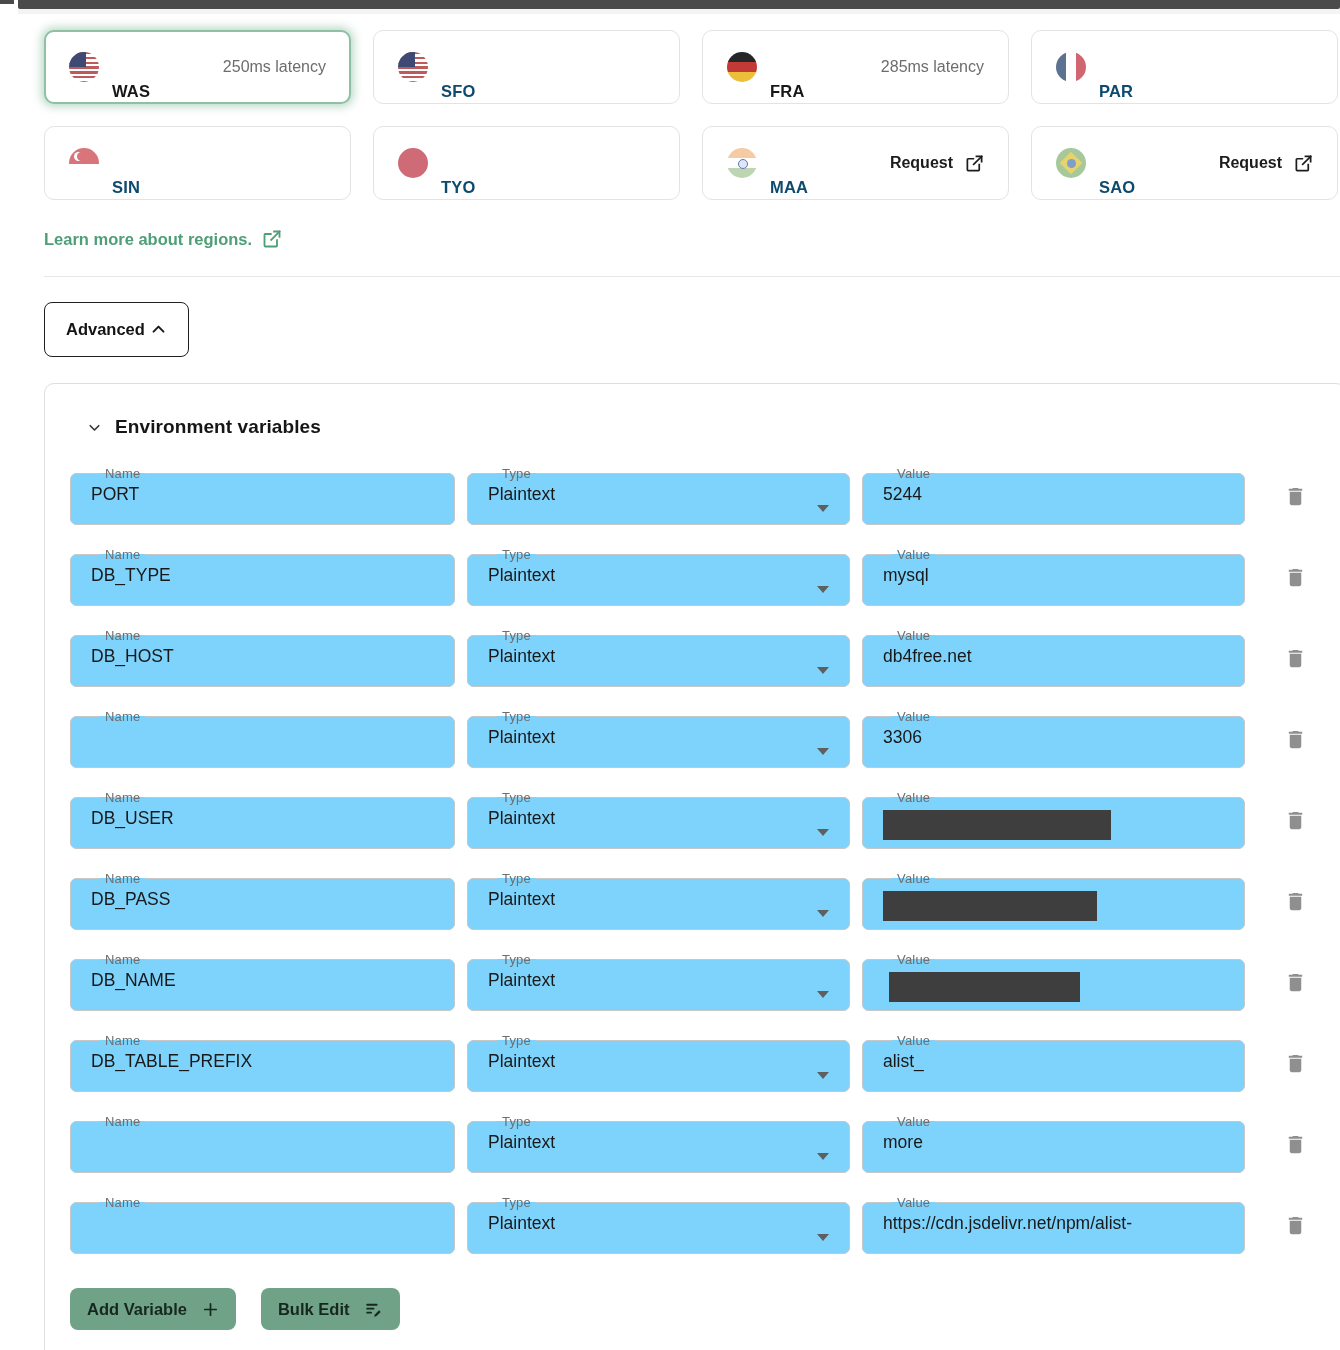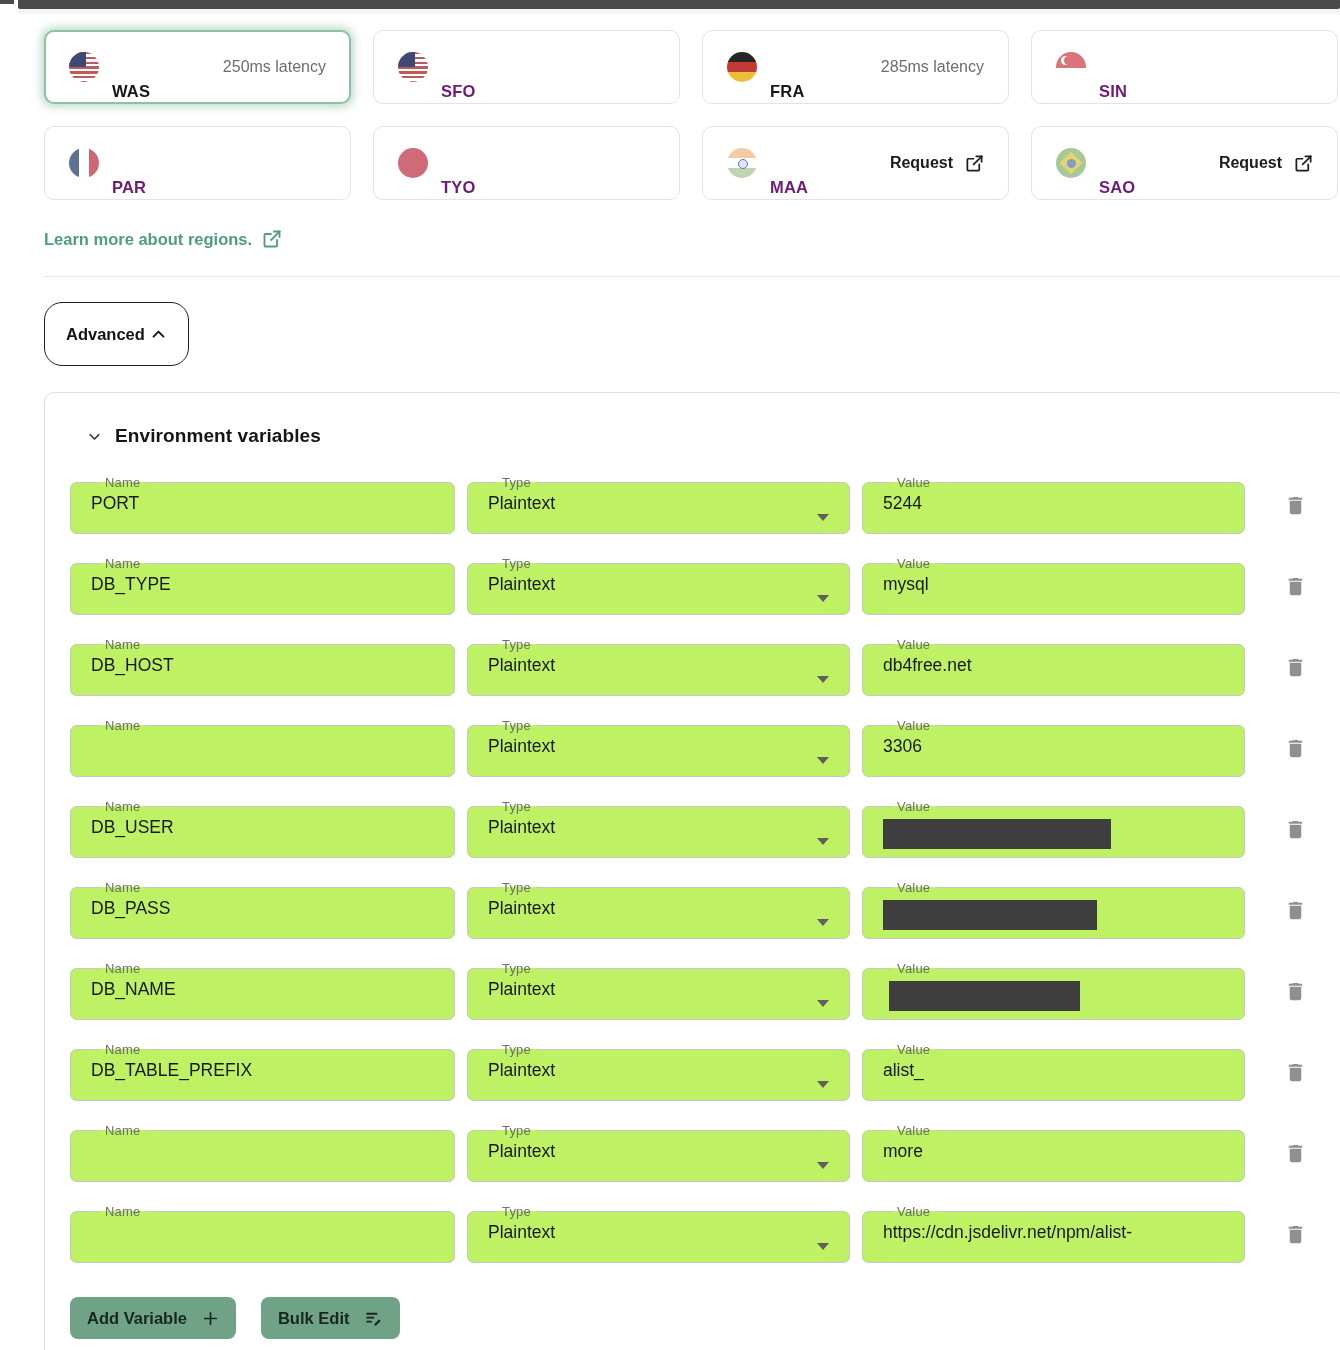--- a/index.html
+++ b/index.html
@@ -28,21 +28,21 @@
     border:1px solid #e3e3e3; border-radius:10px;
     display:flex; align-items:center; padding:0 24px;
     cursor:pointer;
   }
   .card.selected {
     border:2px solid var(--sel-border);
     box-shadow:0 0 9px 3px var(--sel-glow);
     padding:0 23px;
   }
   .code { margin-left:13px; font-size:16.5px; font-weight:700; color:#171717; letter-spacing:.2px;margin-top:48px; }
-  .code.dim { color:#701a75; }
+  .code.dim { color:#0c4a6e; }
   .card .right { margin-left:auto; }
   .latency { font-size:16px; color:#6d6d6d; }
   .request { display:flex; align-items:center; gap:12px; font-size:16px; font-weight:650; color:#1d1d1d; }
 
   
   .flag { width:30px; height:30px; border-radius:50%; flex:none; position:relative; overflow:hidden; background:#eee; }
   .flag-us { background:repeating-linear-gradient(#bf5a5a 0 2.4px, #ffffff 2.4px 4.8px); }
   .flag-us::before { content:''; position:absolute; left:0; top:0; width:55%; height:50%; background:#3e4a73; }
   .flag-de { background:linear-gradient(#262626 0 34%, #c13a35 34% 67%, #ecbe3a 67%); }
   .flag-fr { background:linear-gradient(90deg,#5d7191 0 34%, #ffffff 34% 66%, #cf6670 66%); }
@@ -55,39 +55,39 @@
   .flag-br { background:#a6c89b; }
   .flag-br::before { content:''; position:absolute; left:7px; top:7px; width:16px; height:16px; background:#e7d36b; transform:rotate(45deg); }
   .flag-br::after  { content:''; position:absolute; left:10.5px; top:10.5px; width:9px; height:9px; background:#7f9fc9; border-radius:50%; }
 
   
   .learn-row { display:flex; align-items:center; gap:10px; margin:29px 0 0 44px; width:max-content; cursor:pointer; }
   .learn-row span { color:var(--green); font-size:16.5px; font-weight:550; }
   .divider { margin:27px 0 0 44px; border-top:1px solid #e7e7e7; }
   .advanced-btn {
     display:inline-flex; align-items:center; gap:5px;
-    margin:25px 0 0 44px; height:64px; padding:0 21px;
-    background:#fff; border:1.4px solid #202020; border-radius:18px;
+    margin:25px 0 0 44px; height:55px; padding:0 21px;
+    background:#fff; border:1.4px solid #202020; border-radius:8px;
     font-family:inherit; font-size:16.5px; font-weight:650; color:#141414; cursor:pointer;
   }
 
   
   .env-panel {
     margin:26px 0 0 44px; width:1302px; min-height:980px;
     border:1px solid #dedede; border-radius:10px;
     padding:32px 0 60px 25px; background:#fff;
   }
   .env-header { display:flex; align-items:center; gap:12px; margin-left:16px; }
   .env-header h2 { font-size:19px; font-weight:700; color:#161616; letter-spacing:.1px; }
   .env-rows { display:flex; flex-direction:column; gap:22px; margin-top:28px; }
   .env-row { display:flex; align-items:flex-start; gap:12px; }
 
   fieldset.field {
     position:relative; border:1px solid #c7c7c7; border-radius:7px;
-    height:59px; padding:0 20px 10px; background:#bef264; min-inline-size:0;
+    height:59px; padding:0 20px 10px; background:#7dd3fc; min-inline-size:0;
   }
   fieldset.field legend { font-size:13px; color:#6e6e6e; padding:0 5px; margin-left:9px; letter-spacing:.2px; }
   .name-field  { width:385px; }
   .type-field  { width:383px; cursor:pointer; }
   .value-field { width:383px; }
   .fval { font-size:17.5px; color:#191919; padding-top:3px; white-space:nowrap; overflow:hidden; }
   .caret { position:absolute; right:20px; top:24px; width:0; height:0;
            border:6px solid transparent; border-top:7px solid #5f5f5f; }
   .redact { height:30px; background:var(--redact); margin-top:2px; }
 
@@ -126,28 +126,28 @@
   </div>
 
   <div class="card">
     <span class="flag flag-de"></span>
     <span class="code">FRA</span>
     <span class="right latency">285ms latency</span>
 
   </div>
 
   <div class="card">
+    <span class="flag flag-fr"></span>
+    <span class="code dim">PAR</span>
+
+  </div>
+
+  <div class="card">
     <span class="flag flag-sg"></span>
     <span class="code dim">SIN</span>
-
-  </div>
-
-  <div class="card">
-    <span class="flag flag-fr"></span>
-    <span class="code dim">PAR</span>
 
   </div>
 
   <div class="card">
     <span class="flag flag-jp"></span>
     <span class="code dim">TYO</span>
 
   </div>
 
   <div class="card">

